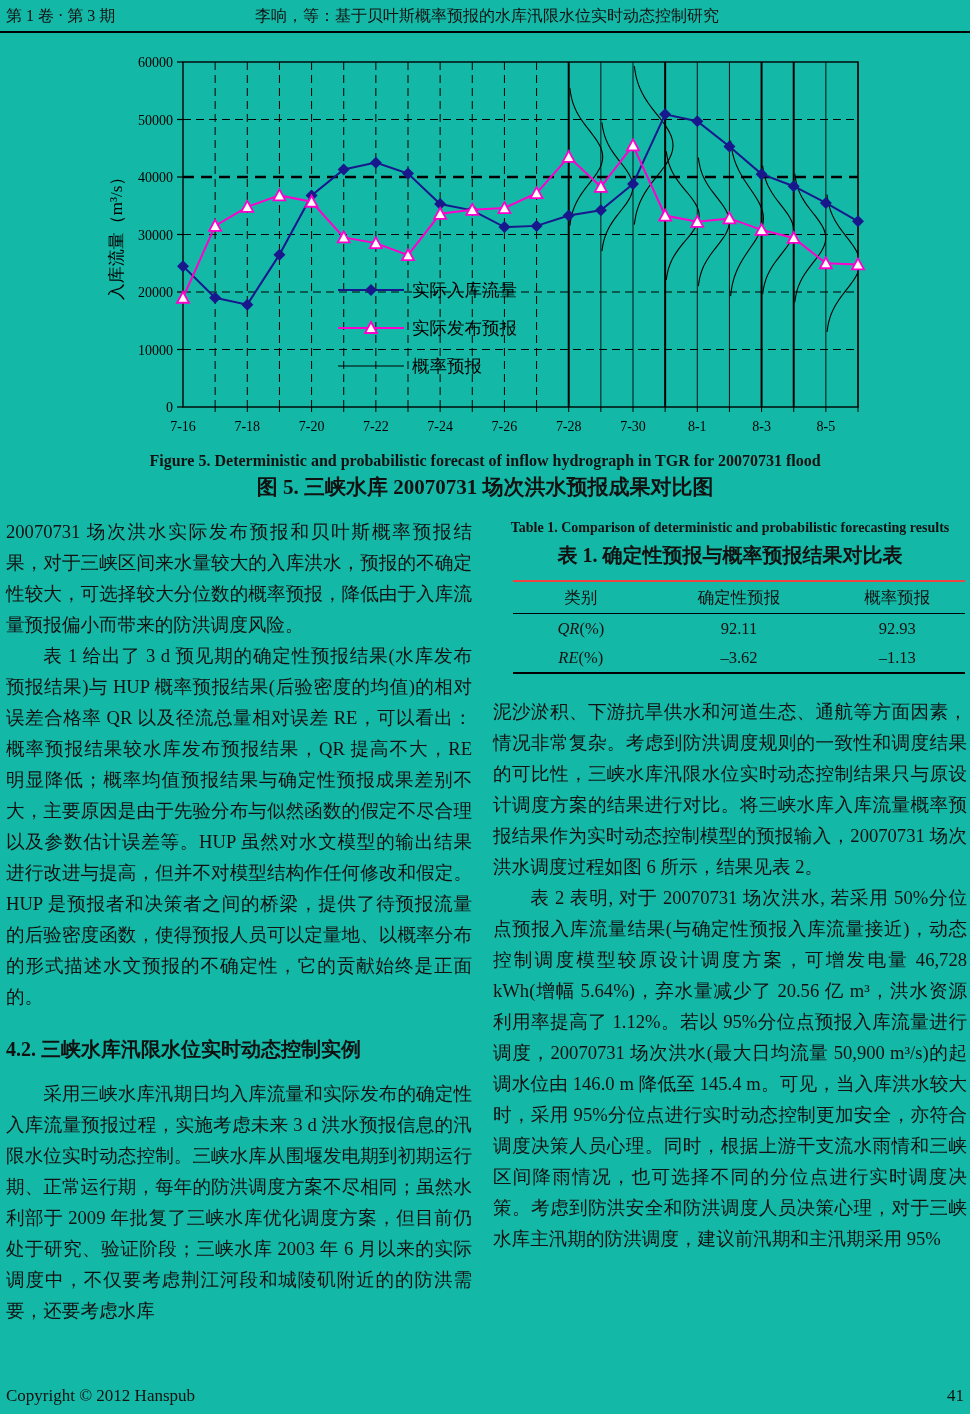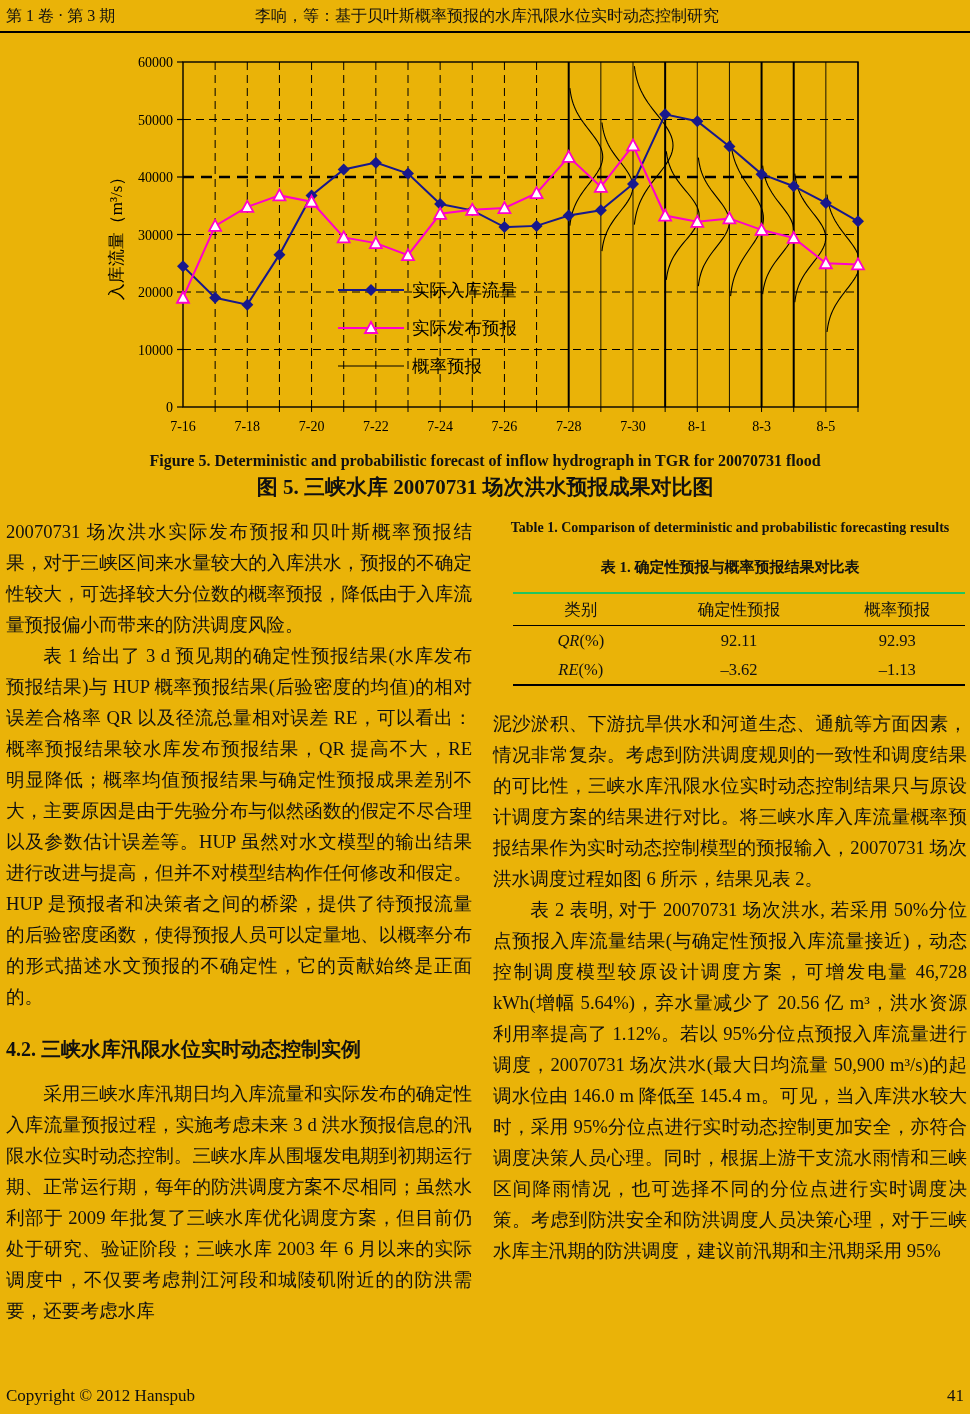--- a/index.html
+++ b/index.html
@@ -1,17 +1,17 @@
 <!DOCTYPE html>
 <html><head>
 <meta charset="utf-8">
 <style>
   html,body{margin:0;padding:0;background:#fff;}
   #page{
-    position:relative;width:970px;height:1414px;background:#eab308;
+    position:relative;width:970px;height:1414px;background:#14b8a6;
     font-family:"Liberation Serif","DejaVu Serif",serif;color:#111;overflow:hidden;
   }
   
   .hdr{position:absolute;left:0;top:0;width:970px;height:31px;border-bottom:2px solid #000;}
   .hdr-issue{position:absolute;left:6px;top:6px;font-size:16px;}
   .hdr-title{position:absolute;left:255px;top:6px;font-size:16px;}
   
   #chart-wrap{position:absolute;left:100px;top:52px;width:770px;height:392px;}
   
   .figcap{position:absolute;left:0;width:970px;text-align:center;font-weight:bold;}
@@ -20,22 +20,22 @@
   
   .col{position:absolute;top:516px;font-size:18.6px;line-height:31px;text-align:justify;}
   #col-left{left:6px;width:466px;}
   #col-right{left:493px;width:474px;}
   .para{margin:0;}
   .ind{text-indent:2em;}
   .h42{font-size:20px;font-weight:bold;margin:24px 0 16px 0;text-align:left;line-height:26px;}
   
   .tbl-title{width:460px;text-align:center;font-weight:bold;margin:0 auto;}
   #tbl-title-en{font-size:14px;line-height:20px;margin-top:2px;}
-  #tbl-title-cn{font-size:15px;line-height:22px;margin-top:18px;margin-bottom:14px;}
-  .tbl{width:452px;margin-left:20px;border-top:2px solid #22c55e;border-bottom:2px solid #000;font-size:16.5px;margin-bottom:22px;}
+  #tbl-title-cn{font-size:20px;line-height:22px;margin-top:6px;margin-bottom:14px;}
+  .tbl{width:452px;margin-left:20px;border-top:2px solid #ef4444;border-bottom:2px solid #000;font-size:16.5px;margin-bottom:22px;}
   .trow{display:flex;align-items:center;}
   .trow.head{border-bottom:1px solid #000;height:31px;}
   .trow.body{height:29px;}
   .tc{text-align:center;}
   .tc1{width:30%;}.tc2{width:40%;}.tc3{width:30%;}
   .it{font-style:italic;}
   
   .ftr{position:absolute;left:0;top:1386px;width:970px;font-size:17px;}
   .ftr-copy{position:absolute;left:6px;}
   .ftr-page{position:absolute;right:6px;text-align:center;}

